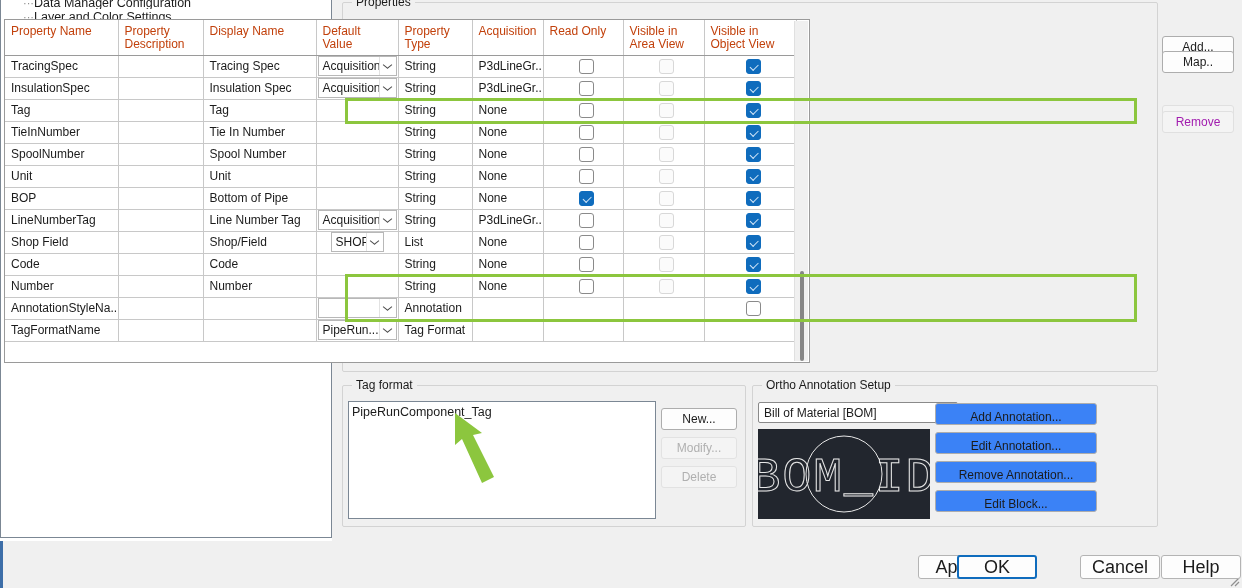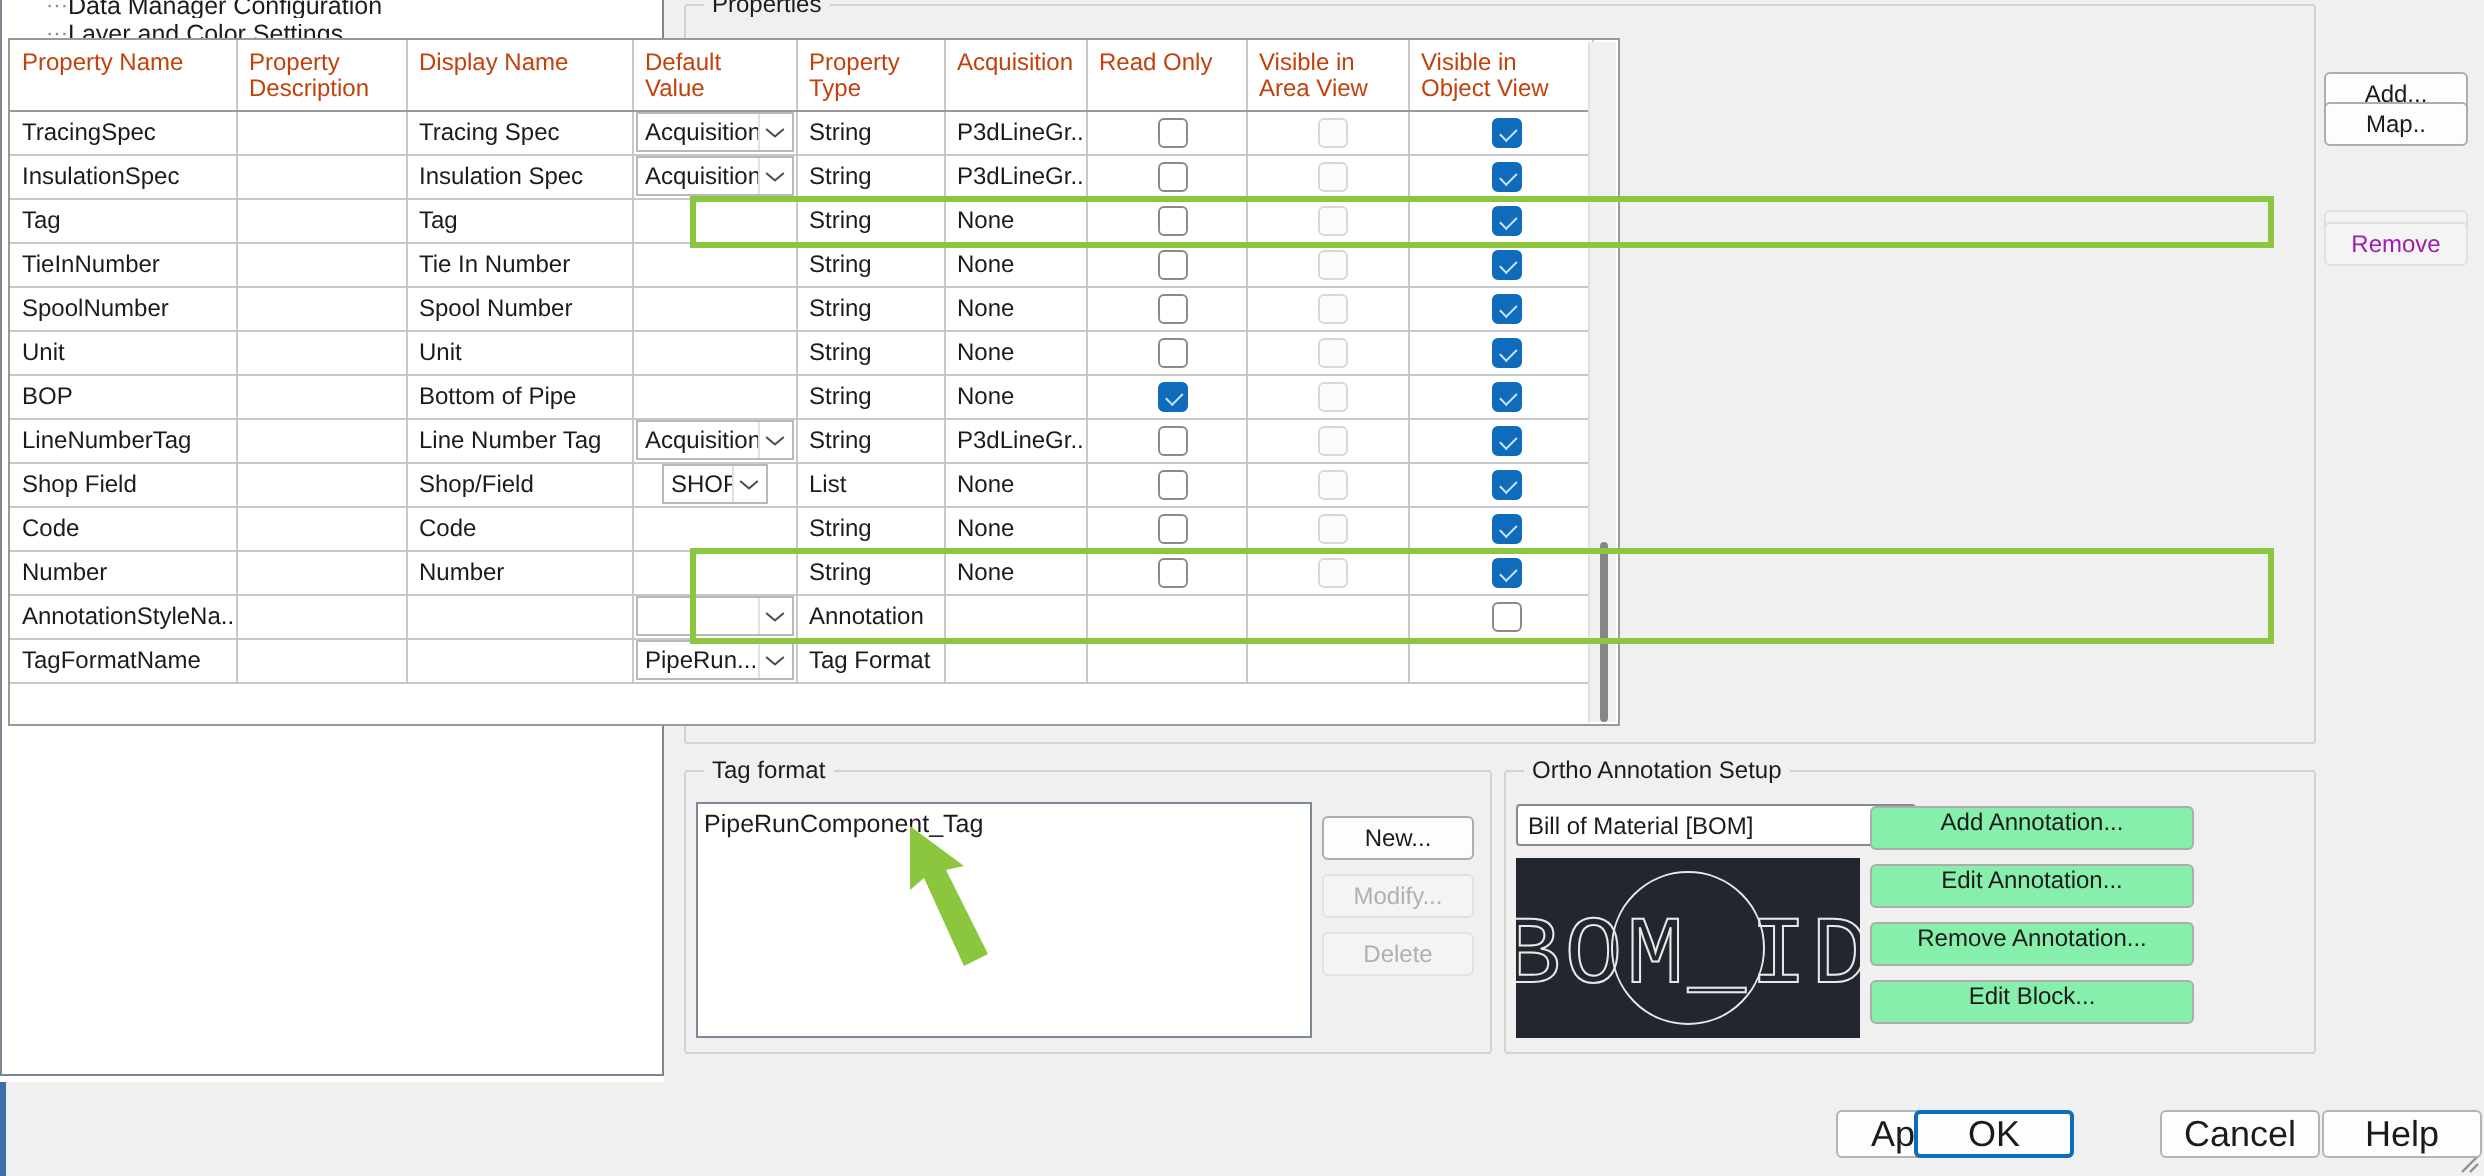--- a/index.html
+++ b/index.html
@@ -190,22 +190,22 @@
     display:flex; align-items:center;
   }
   #ortho-combo .cv { flex:1; padding-left:5px; font-size:12px; }
   #ortho-combo .carat { width:22px; display:flex; align-items:center; justify-content:center; }
   #bom-preview {
     position:absolute; left:5px; top:43px; width:172px; height:90px;
     background:#22262e; overflow:hidden;
   }
   .abtn {
     position:absolute; left:182px; width:162px; height:22px;
-    background:#86efac; border:1px solid #adadad; border-radius:3px;
-    font-size:12px; display:flex; align-items:flex-start; justify-content:center;
+    background:#3b82f6; border:1px solid #adadad; border-radius:3px;
+    font-size:12px; display:flex; align-items:flex-end; justify-content:center;
   }
 
   
   .ghl {
     position:absolute; border:3px solid #8cc63e; pointer-events:none; z-index:40;
   }
   #green-arrow { position:absolute; left:452px; top:405px; z-index:41; }
 
   
   #bottom-bar {

